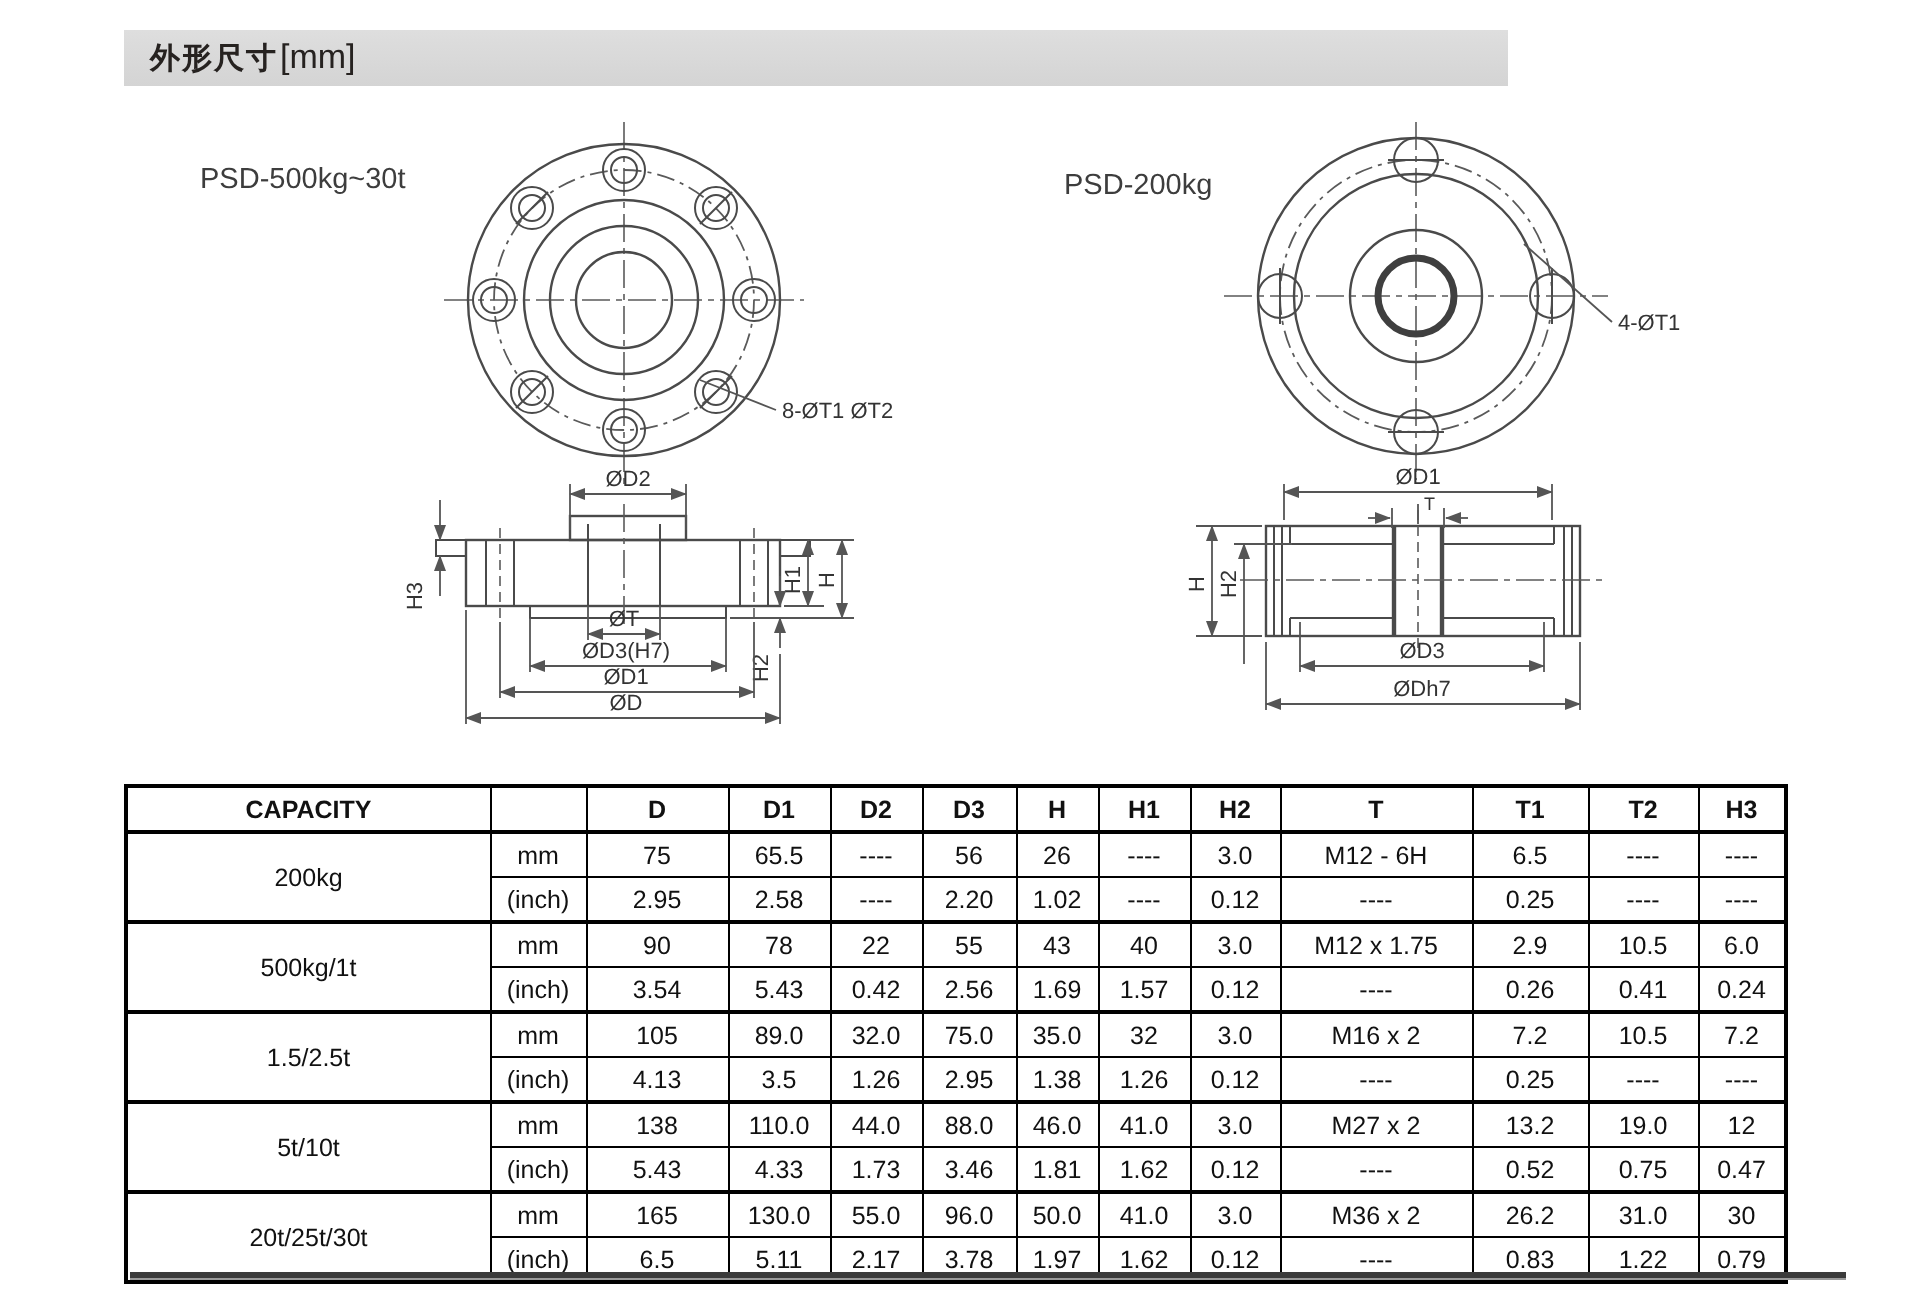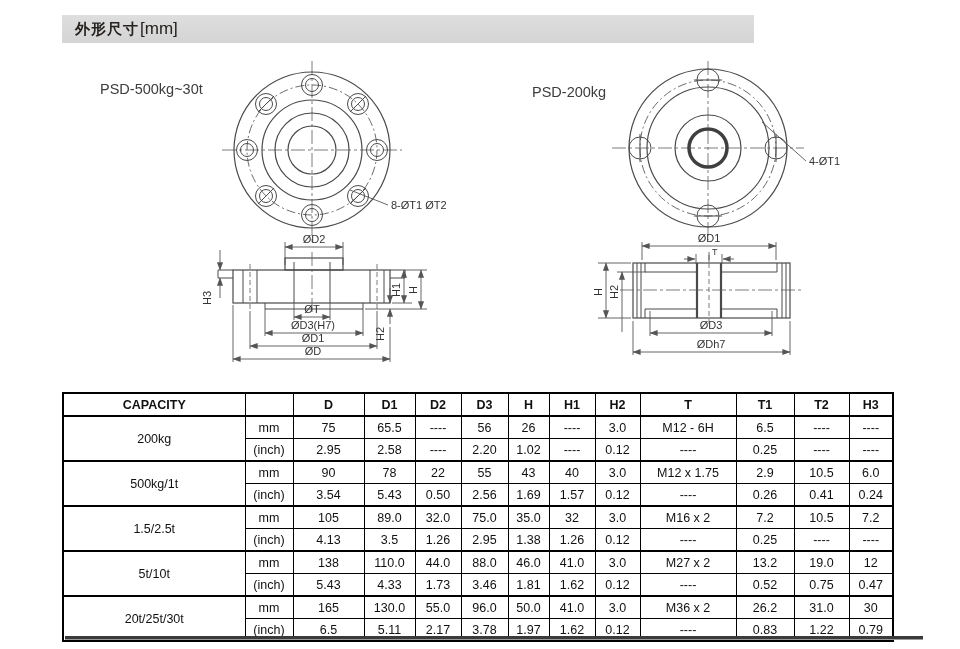--- a/index.html
+++ b/index.html
@@ -305,21 +305,21 @@
         <td>3.0</td>
         <td>M12 x 1.75</td>
         <td>2.9</td>
         <td>10.5</td>
         <td>6.0</td>
       </tr>
       <tr>
         <td>(inch)</td>
         <td>3.54</td>
         <td>5.43</td>
-        <td>0.50</td>
+        <td>0.42</td>
         <td>2.56</td>
         <td>1.69</td>
         <td>1.57</td>
         <td>0.12</td>
         <td>----</td>
         <td>0.26</td>
         <td>0.41</td>
         <td>0.24</td>
       </tr>
       <tr class="grp">

